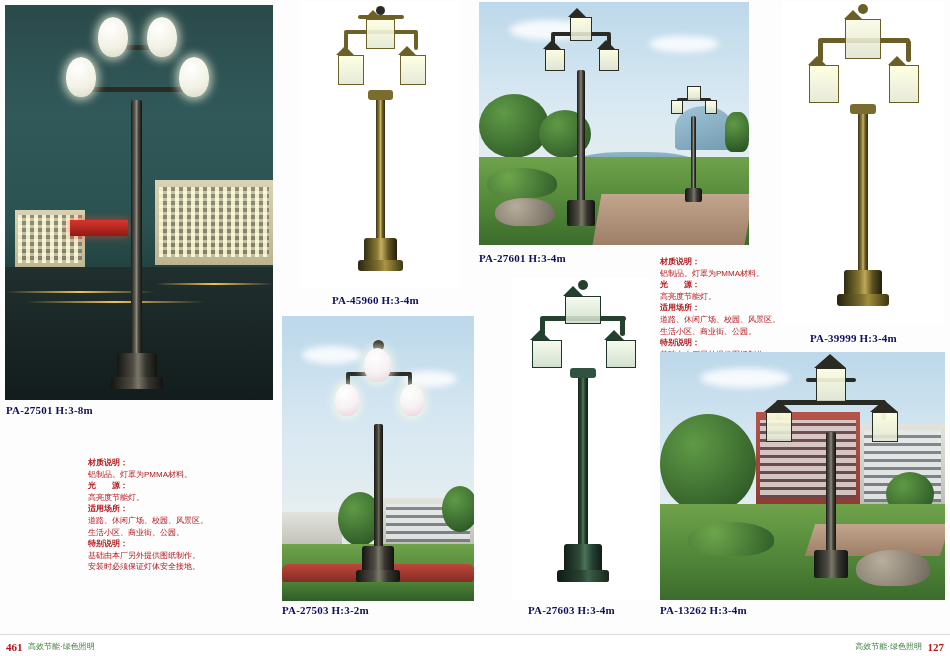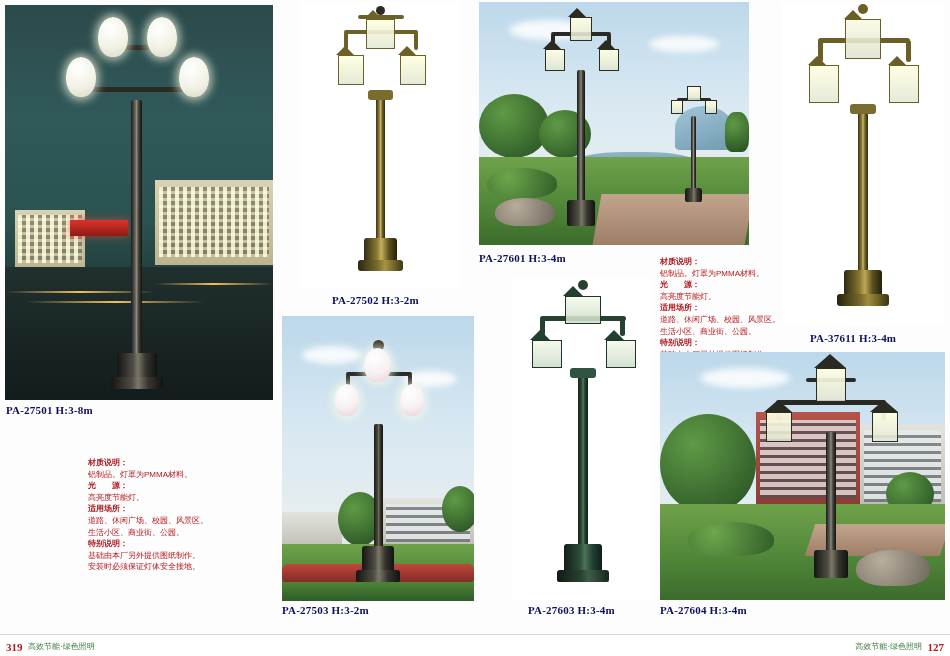--- a/index.html
+++ b/index.html
@@ -297,21 +297,21 @@
 
       <div class="lantern-top" style="left:64px; top:8px; border-bottom-color:#6d6128;"></div>
       <div class="lantern" style="left:66px; top:17px; width:29px; height:30px; border-color:#6d6128;"></div>
       <div class="lantern-top" style="left:36px; top:44px; border-bottom-color:#6d6128;"></div>
       <div class="lantern" style="left:38px; top:53px; width:26px; height:30px; border-color:#6d6128;"></div>
       <div class="lantern-top" style="left:98px; top:44px; border-bottom-color:#6d6128;"></div>
       <div class="lantern" style="left:100px; top:53px; width:26px; height:30px; border-color:#6d6128;"></div>
       <div class="arm" style="left:68px; top:88px; width:25px; height:10px; background:#7a6c2e;"></div>
     </div>
   </div>
-  <div class="caption" style="left:332px; top:294px;">PA-27502 H:3-2m</div>
+  <div class="caption" style="left:332px; top:294px;">PA-45960 H:3-4m</div>
 
   <div class="photo" style="left:282px; top:316px; width:192px; height:285px;">
     <div class="sky-day"></div>
     <div class="cloud" style="left:20px; top:30px; width:60px; height:18px;"></div>
     <div class="cloud" style="left:120px; top:55px; width:55px; height:16px;"></div>
     <div class="apt" style="left:100px; top:182px; width:92px; height:50px;"></div>
     <div class="apt-win" style="left:104px; top:188px; width:84px; height:38px;"></div>
     <div class="apt" style="left:0px; top:196px; width:60px; height:38px;"></div>
     <div class="tree" style="left:56px; top:176px; width:44px; height:54px;"></div>
     <div class="tree" style="left:160px; top:170px; width:36px; height:46px;"></div>
@@ -383,21 +383,21 @@
       <div class="finial" style="left:76px; top:2px; width:10px; height:10px; background:#6b5f27;"></div>
       <div class="lantern-top" style="left:62px; top:8px; border-bottom-color:#6b5f27;"></div>
       <div class="lantern" style="left:63px; top:17px; width:36px; height:40px; border-color:#6b5f27; background:linear-gradient(180deg,rgba(250,250,230,.95),rgba(220,225,200,.8));"></div>
       <div class="lantern-top" style="left:26px; top:54px; border-bottom-color:#6b5f27;"></div>
       <div class="lantern" style="left:27px; top:63px; width:30px; height:38px; border-color:#6b5f27;"></div>
       <div class="lantern-top" style="left:106px; top:54px; border-bottom-color:#6b5f27;"></div>
       <div class="lantern" style="left:107px; top:63px; width:30px; height:38px; border-color:#6b5f27;"></div>
       <div class="arm" style="left:68px; top:102px; width:26px; height:10px; background:#7a6c2e;"></div>
     </div>
   </div>
-  <div class="caption" style="left:810px; top:332px;">PA-37611 H:3-4m</div>
+  <div class="caption" style="left:810px; top:332px;">PA-39999 H:3-4m</div>
 
   <div class="spec" style="left:660px; top:256px;">
     <div class="hd">材质说明：</div>
     <div class="ln">铝制品。灯罩为PMMA材料。</div>
     <div class="hd">光　　源：</div>
     <div class="ln">高亮度节能灯。</div>
     <div class="hd">适用场所：</div>
     <div class="ln">道路、休闲广场、校园、风景区。</div>
     <div class="ln">生活小区、商业街、公园。</div>
     <div class="hd">特别说明：</div>
@@ -447,21 +447,21 @@
       <div class="arm" style="left:221px; top:50px; width:5px; height:18px;"></div>
       <div class="arm" style="left:146px; top:26px; width:50px; height:4px;"></div>
       <div class="lantern-top" style="left:154px; top:2px; border-left-width:16px; border-right-width:16px; border-bottom-width:14px;"></div>
       <div class="lantern" style="left:156px; top:16px; width:30px; height:34px;"></div>
       <div class="lantern-top" style="left:104px; top:48px; border-left-width:14px; border-right-width:14px; border-bottom-width:12px;"></div>
       <div class="lantern" style="left:106px; top:60px; width:26px; height:30px;"></div>
       <div class="lantern-top" style="left:210px; top:48px; border-left-width:14px; border-right-width:14px; border-bottom-width:12px;"></div>
       <div class="lantern" style="left:212px; top:60px; width:26px; height:30px;"></div>
     </div>
   </div>
-  <div class="caption" style="left:660px; top:604px;">PA-27604 H:3-4m</div>
+  <div class="caption" style="left:660px; top:604px;">PA-13262 H:3-4m</div>
 
   <div class="footer-bar"></div>
-  <div class="pagenum" style="left:6px;">319</div>
+  <div class="pagenum" style="left:6px;">461</div>
   <div class="footer-text" style="left:28px;">高效节能·绿色照明</div>
   <div class="pagenum" style="right:6px;">127</div>
   <div class="footer-text" style="right:28px;">高效节能·绿色照明</div>
 
 </div>
 
 </body></html>

